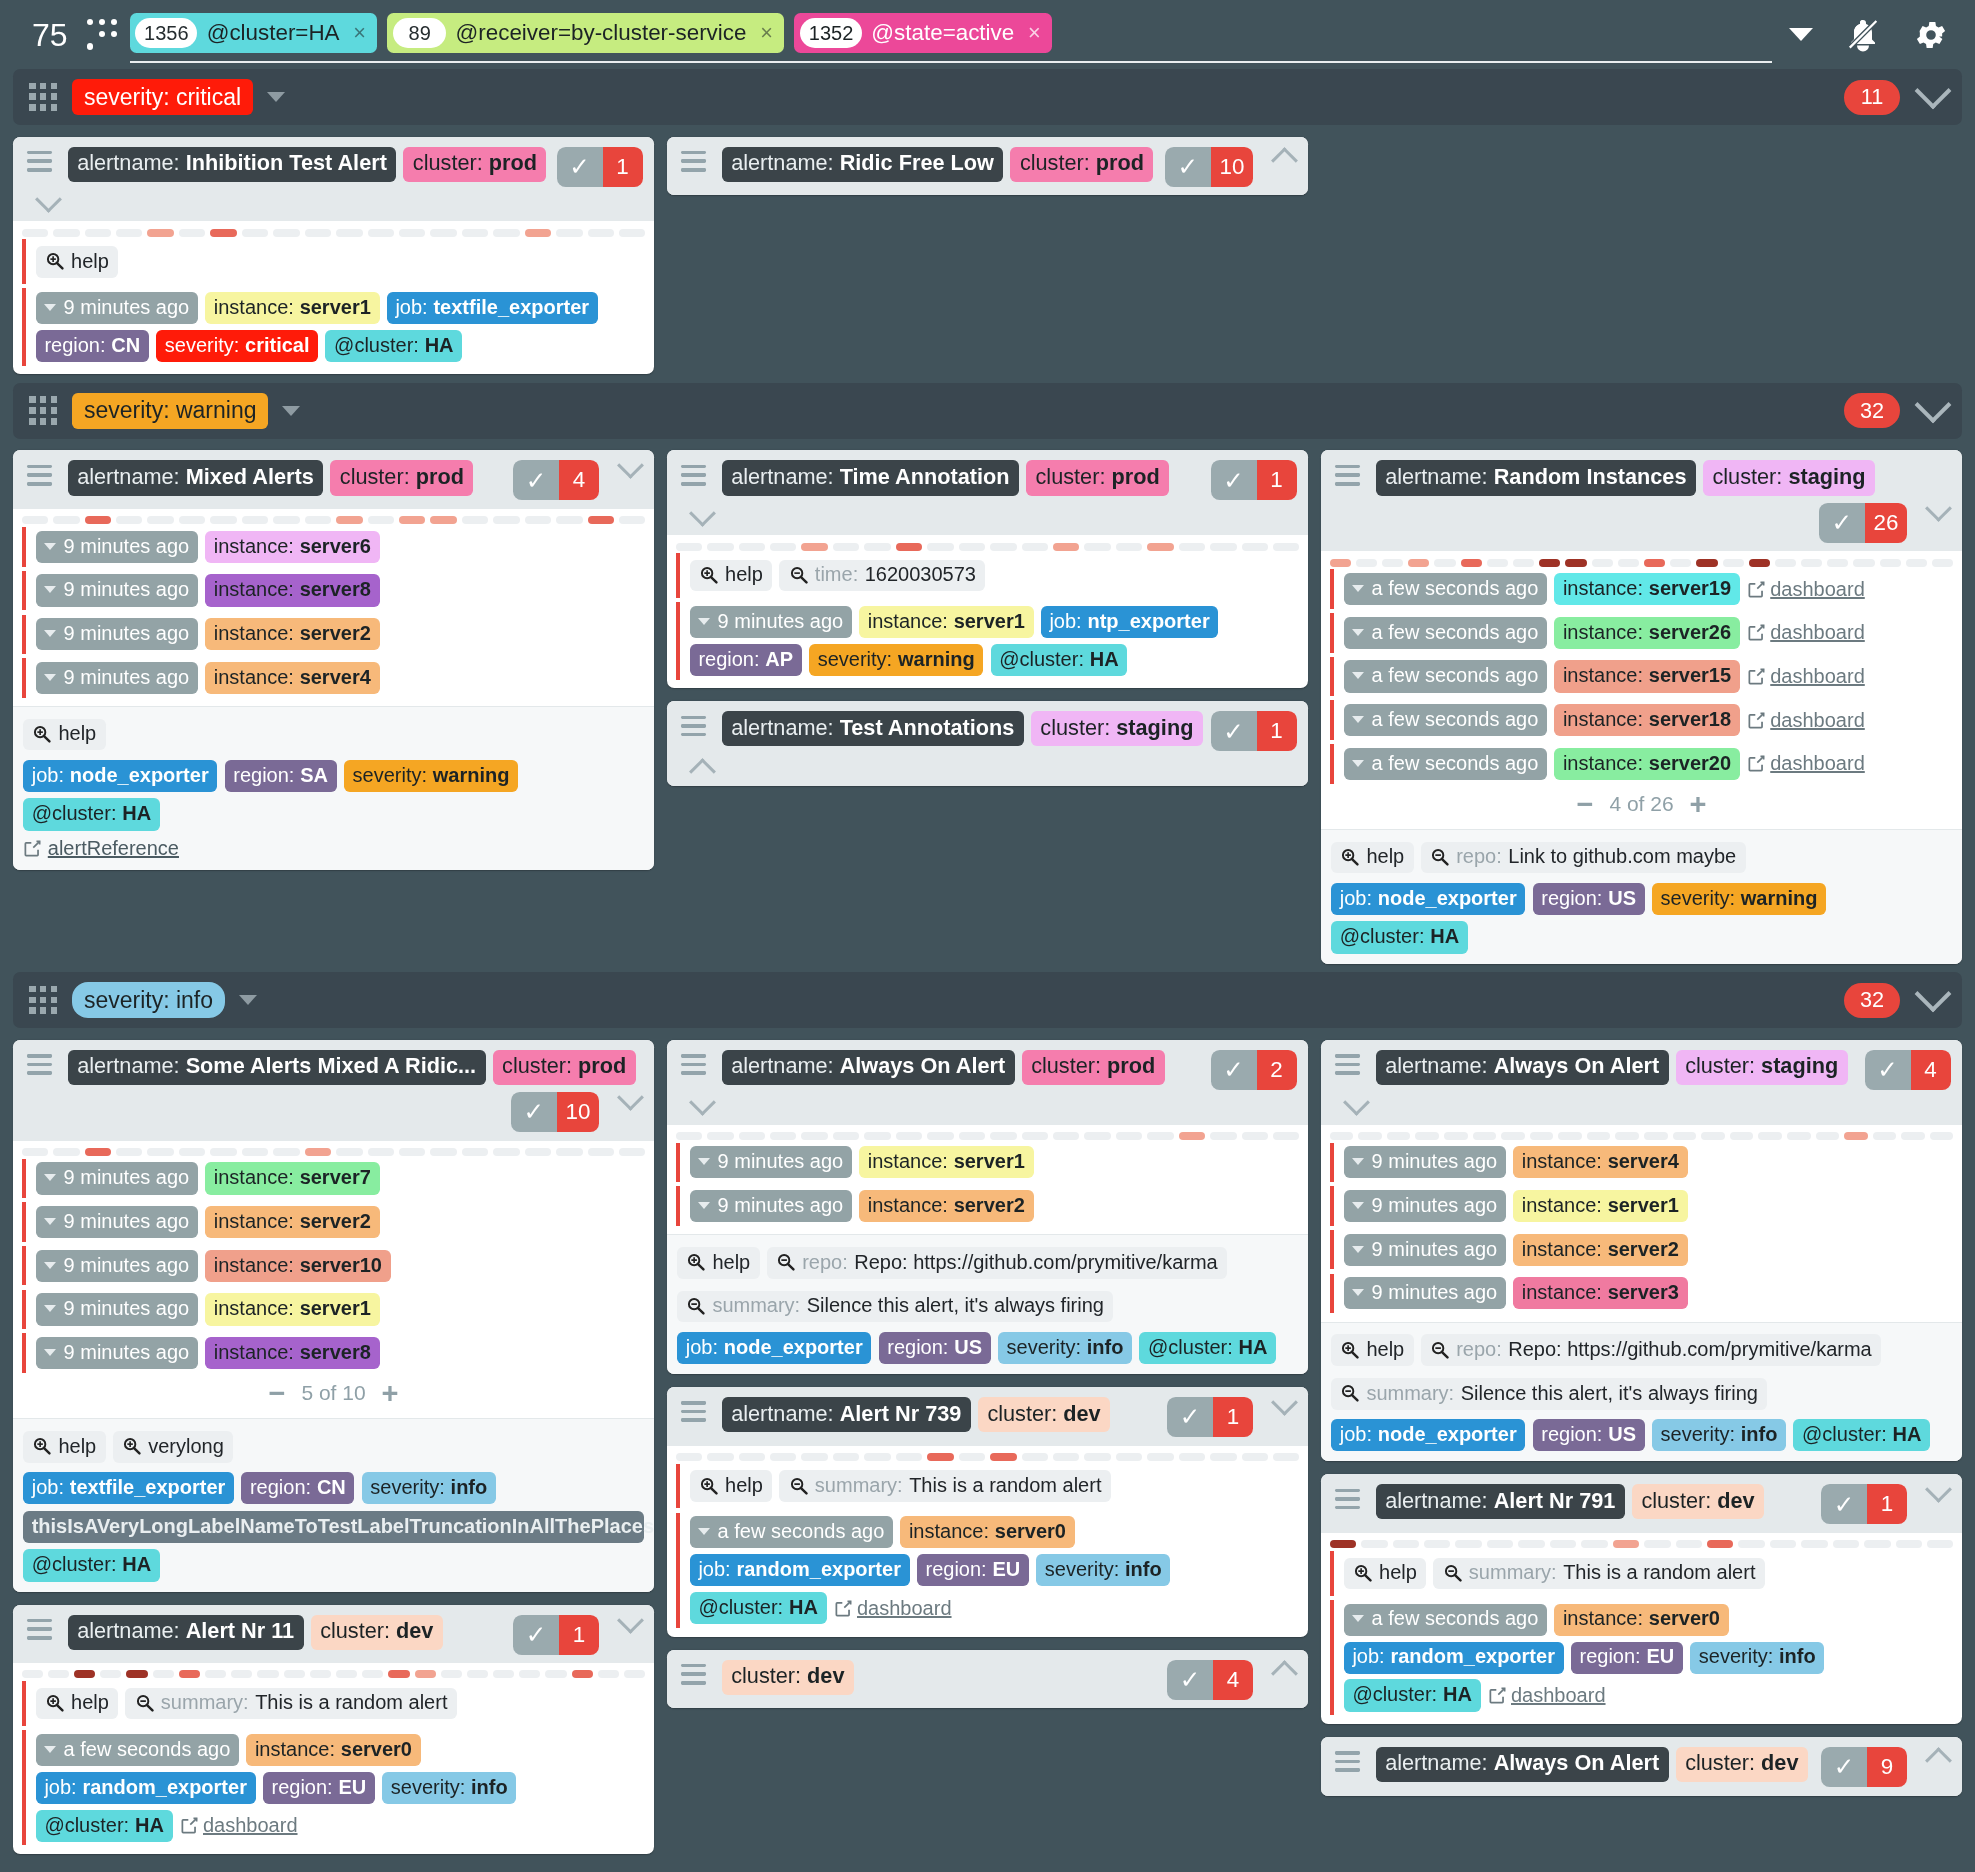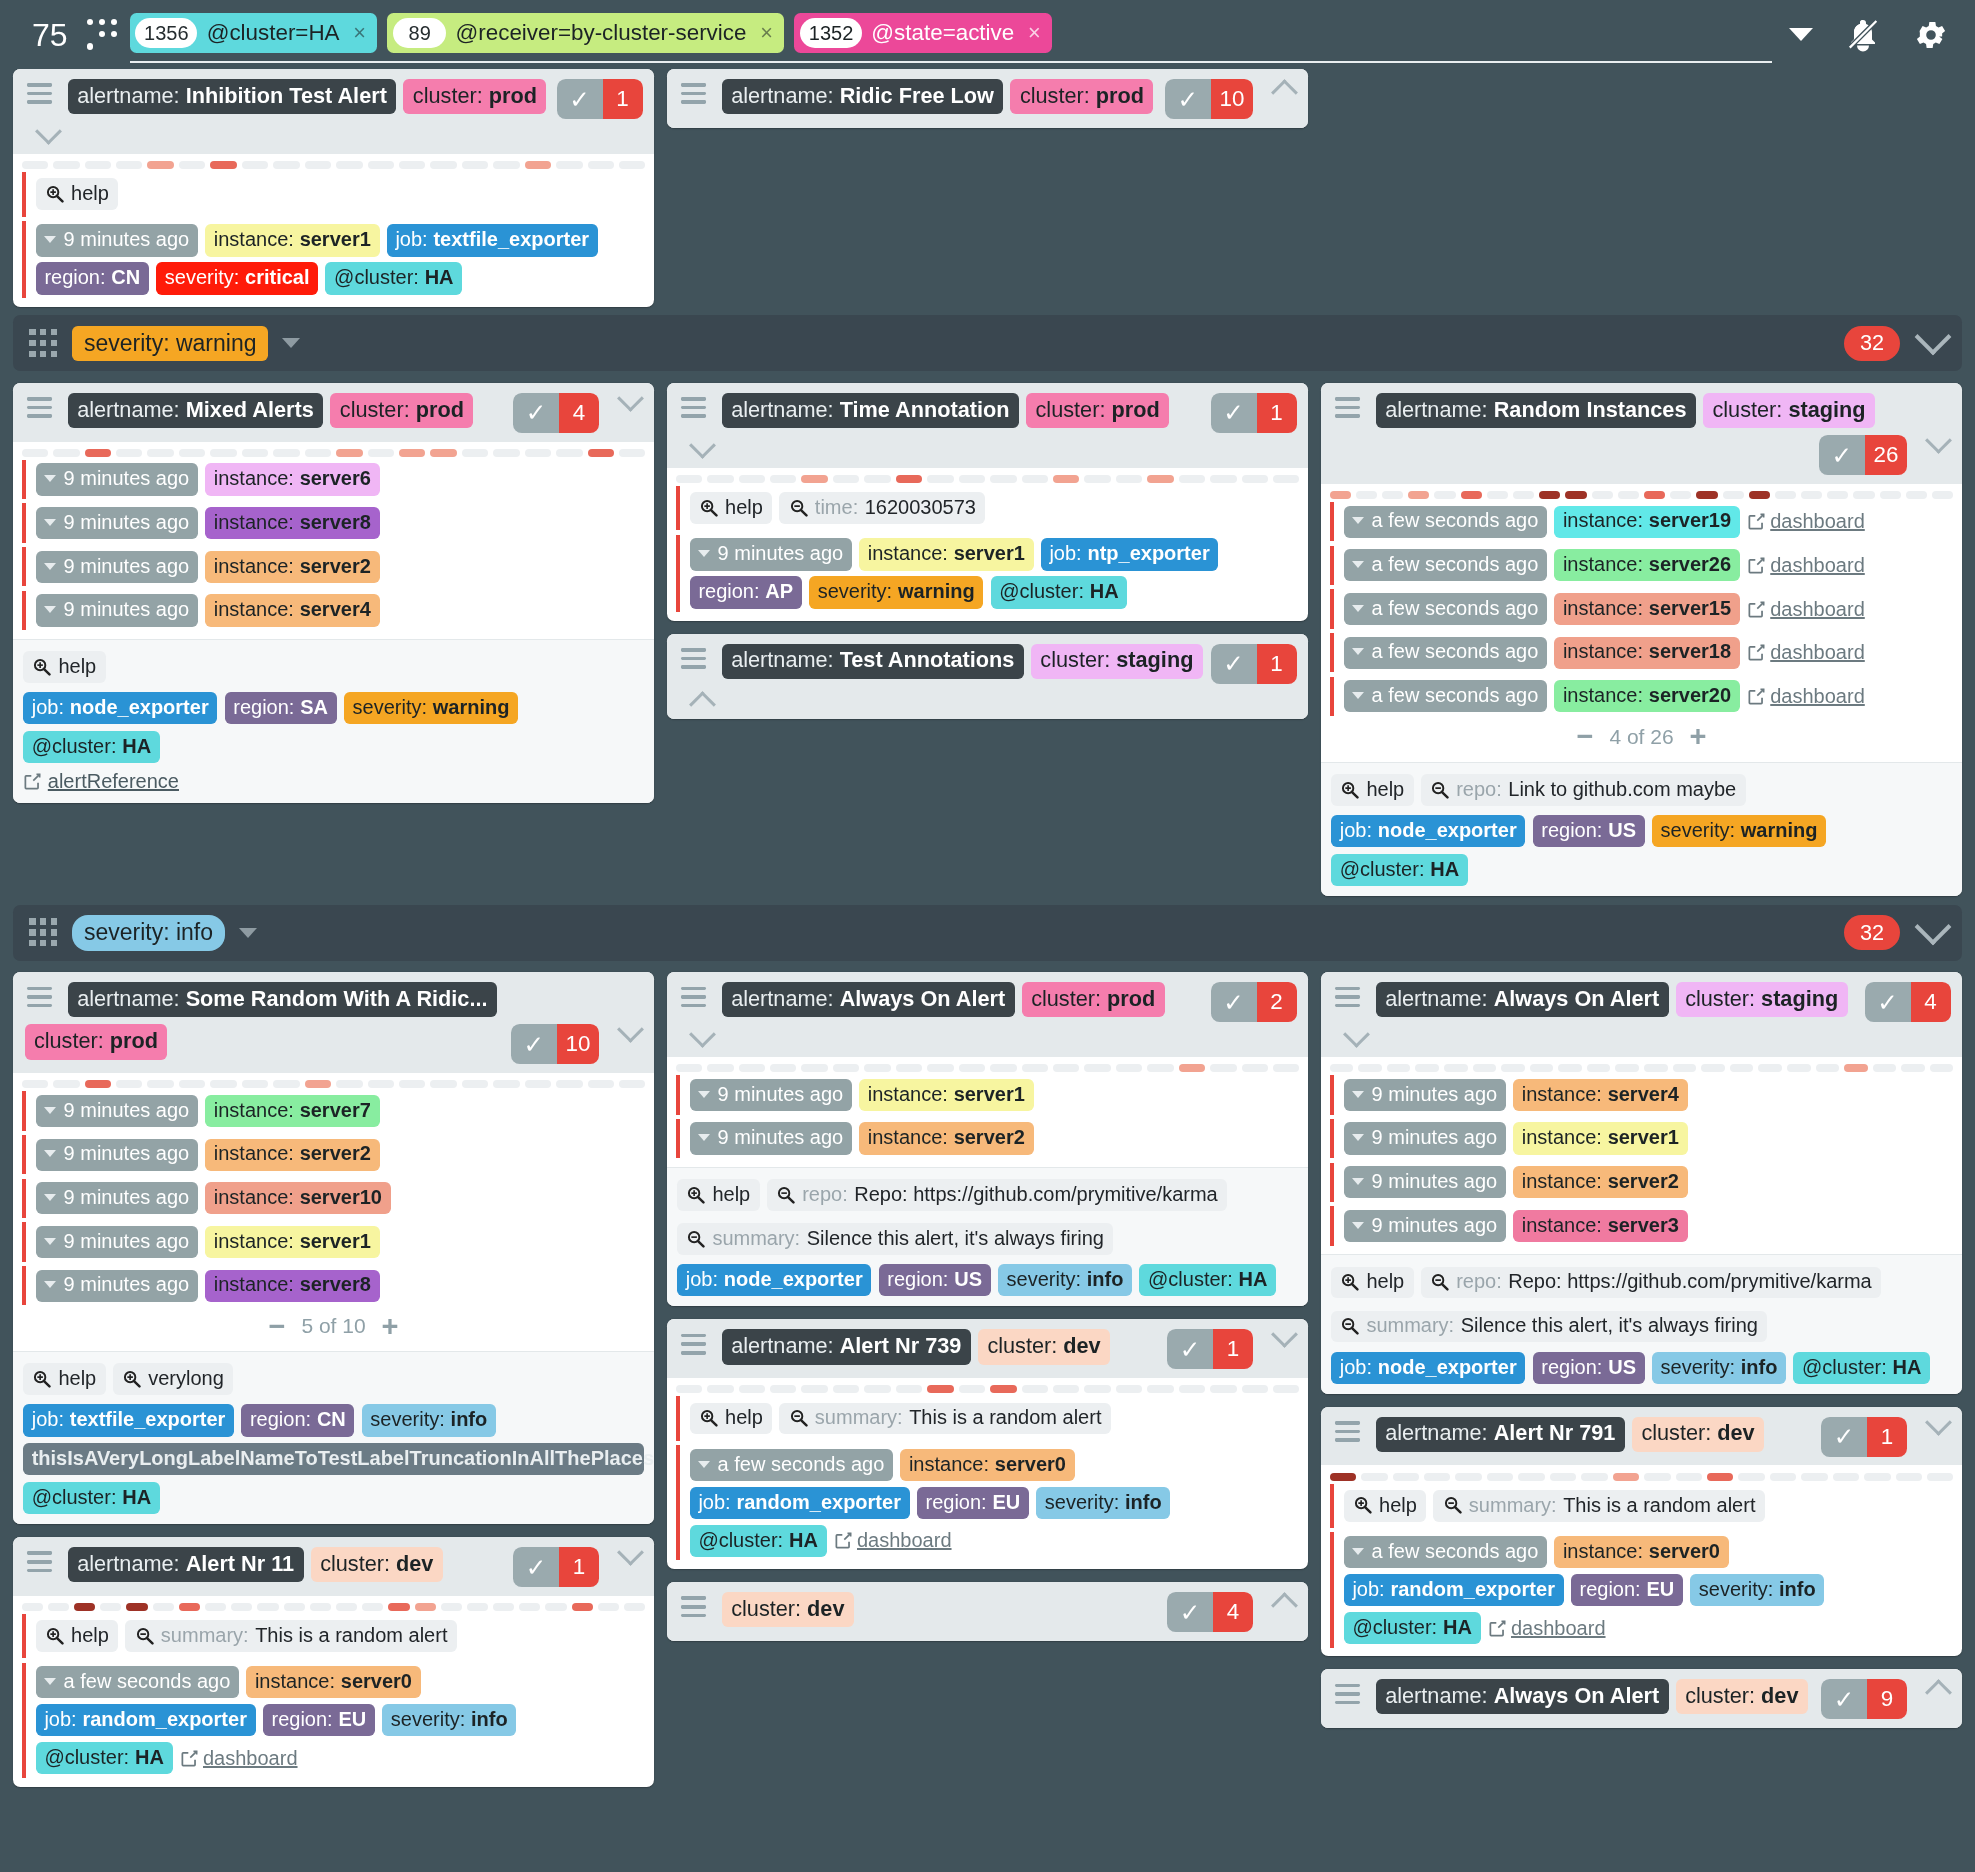--- a/index.html
+++ b/index.html
@@ -278,20 +278,38 @@
       <rect x="2.4" y="19.2" width="26" height="2.4" transform="rotate(-45 3 20)" fill="#fff" stroke="#41535b" stroke-width=".9"></rect>
     </svg>
     <svg class="ico-svg" width="36" height="36" viewBox="0 0 24 24" fill="#fff">
       <path d="M19.4 13a7.8 7.8 0 0 0 0-2l2-1.6-2-3.4-2.4 1a7.6 7.6 0 0 0-1.7-1l-.4-2.6H10.9l-.4 2.6c-.6.2-1.2.6-1.7 1l-2.4-1-2 3.4L4.6 11a7.8 7.8 0 0 0 0 2l-2 1.6 2 3.4 2.4-1c.5.4 1.1.8 1.7 1l.4 2.6h4l.4-2.6c.6-.2 1.2-.6 1.7-1l2.4 1 2-3.4-2.2-1.6zM12 15.2A3.2 3.2 0 1 1 12 8.8a3.2 3.2 0 0 1 0 6.4z"></path>
     </svg>
   </div>
 </div>
 
 <div class="page" id="page">
   <div class="group">
+    <div class="group-header">
+      <div class="gh-grip">
+          <i></i>
+          <i></i>
+          <i></i>
+          <i></i>
+          <i></i>
+          <i></i>
+          <i></i>
+          <i></i>
+          <i></i>
+        </div>
+      <span class="gh-label" style="background:#ff1b09;color:#ffffff;">severity: critical</span>
+      <div class="gh-caret"></div>
+      <div class="gh-spacer"></div>
+      <span class="gh-badge">11</span>
+      <div class="gh-chev"></div>
+    </div>
     <div class="cards">
       <div class="col">
           <div class="card">
             <div class="card-head">
     <div class="burger">
                 <i></i>
                 <i></i>
                 <i></i>
               </div>
     <span class="lbl lbl-dark">alertname: <b>Inhibition Test Alert</b></span>
@@ -709,21 +727,21 @@
     </div>
     <div class="cards">
       <div class="col">
           <div class="card">
             <div class="card-head">
     <div class="burger">
                 <i></i>
                 <i></i>
                 <i></i>
               </div>
-    <span class="lbl lbl-dark">alertname: <b>Some Random With A Ridic...</b></span>
+    <span class="lbl lbl-dark">alertname: <b>Some Alerts Mixed A Ridic...</b></span>
     <span class="lbl" style="background:#f57dad;color:#1c2325;">cluster: <b>prod</b></span>
     <div class="head-right">
       <div class="silence-btn">✓</div>
       <div class="count-badge">10</div>
     </div>
     <div class="head-chev down"></div>
   </div>
             <div class="body-pad">
               <div class="history">
                 <i style="background:#eceff1"></i>

